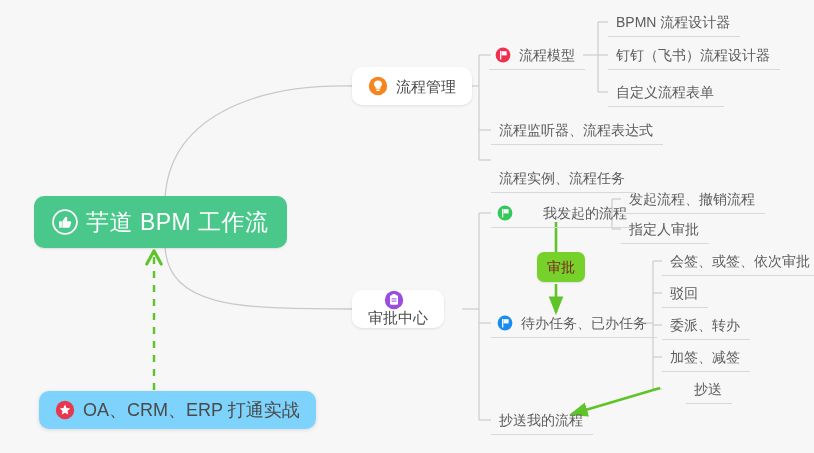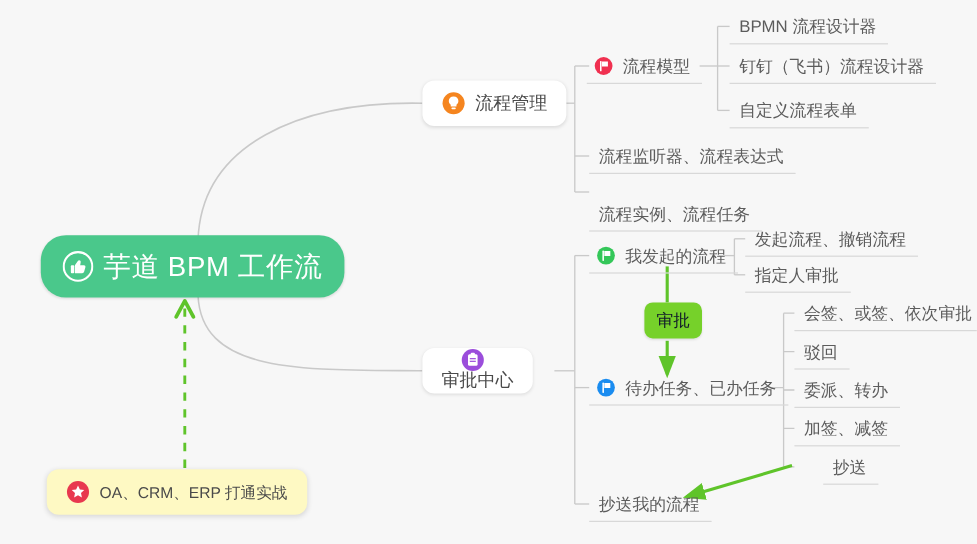--- a/index.html
+++ b/index.html
@@ -34,21 +34,21 @@
     position: absolute;
     box-sizing: border-box;
     white-space: nowrap;
     display: flex;
     align-items: center;
   }
 
   
   .root-node {
     background: #4ac88b;
-    border-radius: 21px;
+    border-radius: 10px;
     padding: 0 18px;
     height: 52px;
     color: #ffffff;
     font-size: 23px;
     letter-spacing: .5px;
     box-shadow: 0 1px 2px rgba(0,0,0,.10);
   }
   .root-node .node-label { color: #fff; }
 
   
@@ -57,25 +57,25 @@
     border-radius: 10px;
     padding: 0 16px;
     height: 38px;
     font-size: 15px;
     color: #4a4a4a;
     box-shadow: 0 1px 3px rgba(0,0,0,.10);
   }
 
   
   .card-node {
-    background: #fef9c3;
+    background: #7dd3fc;
     border-radius: 10px;
     padding: 0 16px;
     height: 38px;
-    font-size: 13px;
+    font-size: 18px;
     color: #4a4a4a;
     box-shadow: 0 1px 4px rgba(0,0,0,.12);
   }
 
   
   .leaf-node {
     height: 30px;
     font-size: 14px;
     color: #5c5c5c;
     padding: 0 10px 0 8px;
@@ -83,21 +83,21 @@
   }
   .leaf-node.with-icon { padding-left: 6px; }
 
   
   .badge-node {
     background: #7ed321;
     background: #76d12a;
     border-radius: 7px;
     height: 30px;
     padding: 0 10px;
-    color: #0f172a;
+    color: #7f1d1d;
     font-size: 14px;
     justify-content: center;
     box-shadow: 0 1px 2px rgba(0,0,0,.10);
   }
 
   .node-label { line-height: 1; }
 
   
   .icon {
     display: inline-flex;
@@ -228,21 +228,21 @@
         <circle cx="10" cy="10" r="9.2" fill="#9b4ddb"></circle>
         <rect x="6" y="5.2" width="8" height="9.6" rx="1.3" fill="#ffffff"></rect>
         <rect x="8.2" y="4" width="3.6" height="2.2" rx="0.9" fill="#ffffff"></rect>
         <rect x="7.5" y="8.4" width="5" height="1" fill="#9b4ddb"></rect>
         <rect x="7.5" y="10.6" width="5" height="1" fill="#9b4ddb"></rect>
       </svg>
     </span>
     <span class="node-label">审批中心</span>
   </div>
 
-  <div class="node leaf-node with-icon" style="left:491px; top:198px;">
+  <div class="node leaf-node with-icon" style="left:491px; top:198px;gap:22px;">
     <span class="icon icon-sm">
       <svg viewBox="0 0 16 16" width="16" height="16">
         <circle cx="8" cy="8" r="7.4" fill="#34c759"></circle>
         <rect x="5" y="3.8" width="1.3" height="8.6" rx="0.5" fill="#ffffff"></rect>
         <path d="M6.6 4.2 L11.6 4.2 L11.6 8.4 L6.6 8.4 Z" fill="#ffffff"></path>
       </svg>
     </span>
     <span class="node-label">我发起的流程</span>
   </div>
 

